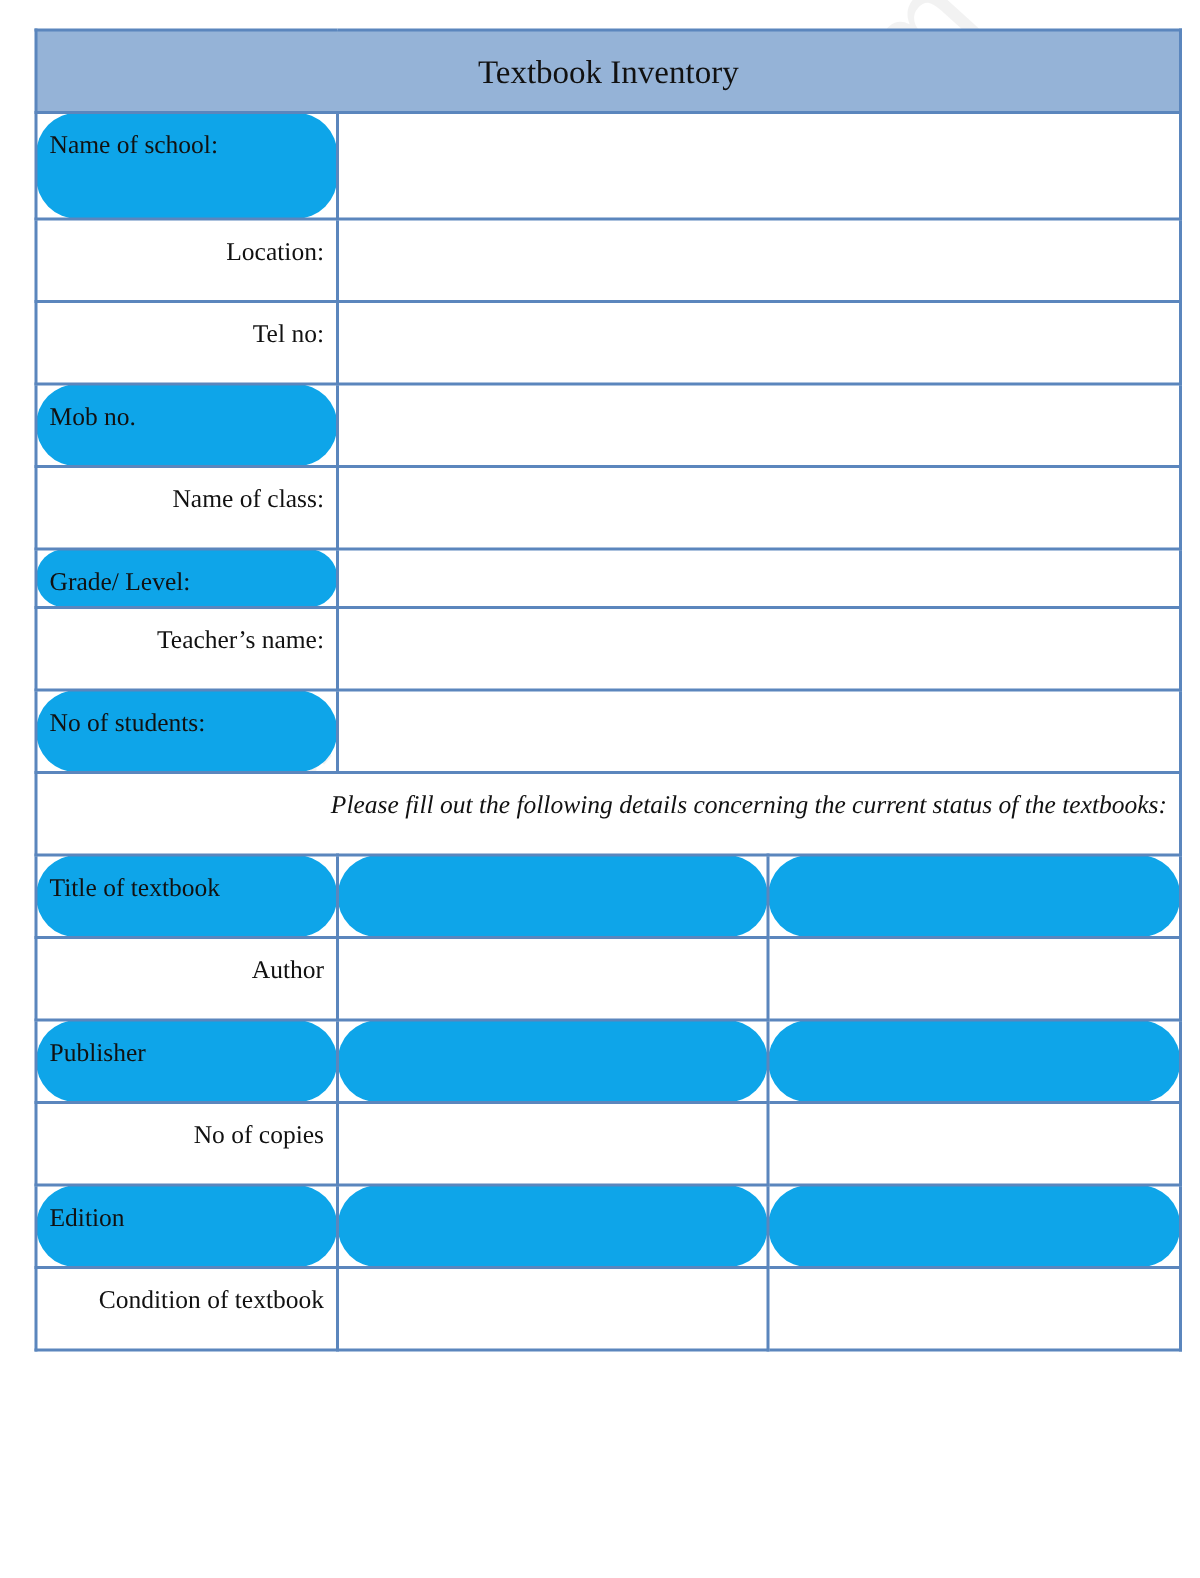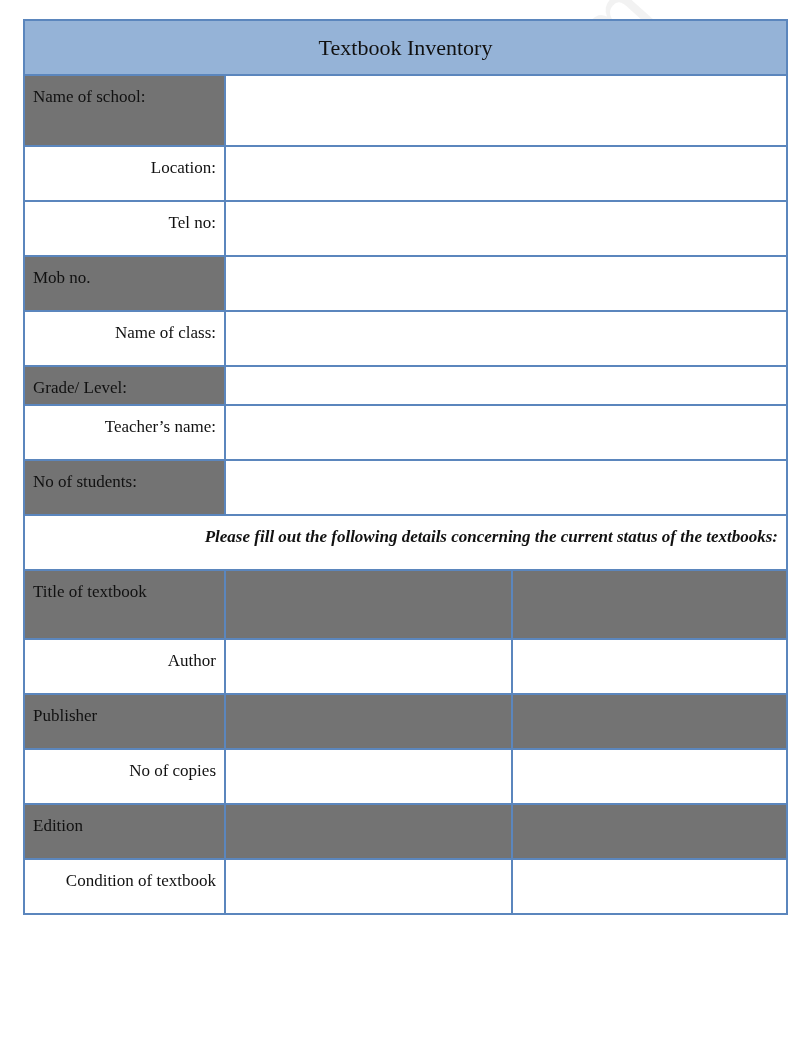--- a/index.html
+++ b/index.html
@@ -4,23 +4,23 @@
   <style>
     html, body { margin: 0; padding: 0; background: #ffffff; }
     body { width: 800px; height: 1052px; position: relative; overflow: hidden;
            font-family: "Liberation Serif", "DejaVu Serif", serif; color: #111; }
     .form { position: absolute; left: 23px; top: 19px; width: 763px; }
     table { border-collapse: collapse; width: 763px; table-layout: fixed; }
     td { border: 2px solid #5b86bd; padding: 0; vertical-align: top; }
     .title-cell { background: #95b3d7; height: 53px; text-align: center; vertical-align: middle;
                   font-weight: normal; font-size: 22px; }
     .lab { padding: 11px 8px 0 8px; font-size: 17px; }
-    .shade { background: #737373; }
+    .shade { background: #0ea5e9; border-radius: 28px; }
     .white { background: #ffffff; text-align: right; }
-    .note { font-style: italic; font-weight: bold; font-size: 17px; padding: 11px 8px 0 8px; }
+    .note { font-style: italic; font-weight: normal; font-size: 17px; padding: 11px 8px 0 8px; }
     .watermark { position: absolute; left: 95px; top: 520px; transform: rotate(-48deg);
                  transform-origin: left top; font-family: "Liberation Sans", "DejaVu Sans", sans-serif;
                  font-size: 92px; color: rgba(150,150,150,0.12); white-space: nowrap; pointer-events: none; }
   </style>
 </head>
 <body>
 
 <div class="watermark">editableforms.com</div>
 
 <div class="form">
@@ -65,21 +65,21 @@
     </tr>
     <tr style="height:55px">
       <td class="lab shade">No of students:</td>
       <td colspan="2" class="white"></td>
     </tr>
 
     <tr style="height:55px">
       <td colspan="3" class="note white">Please fill out the following details concerning the current status of the textbooks:</td>
     </tr>
 
-    <tr style="height:69px">
+    <tr style="height:55px">
       <td class="lab shade">Title of textbook</td>
       <td class="shade"></td>
       <td class="shade"></td>
     </tr>
     <tr style="height:55px">
       <td class="lab white">Author</td>
       <td class="white"></td>
       <td class="white"></td>
     </tr>
     <tr style="height:55px">

